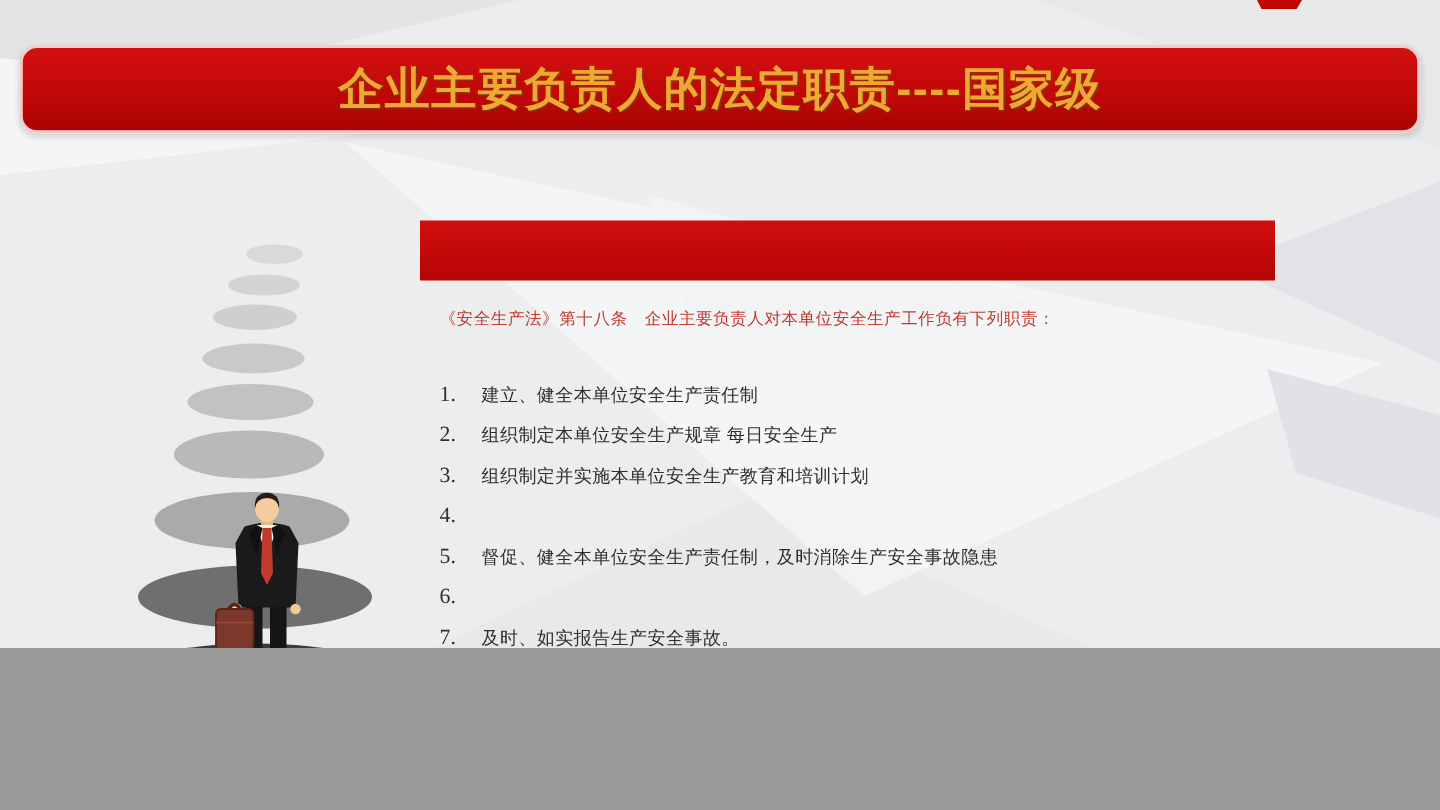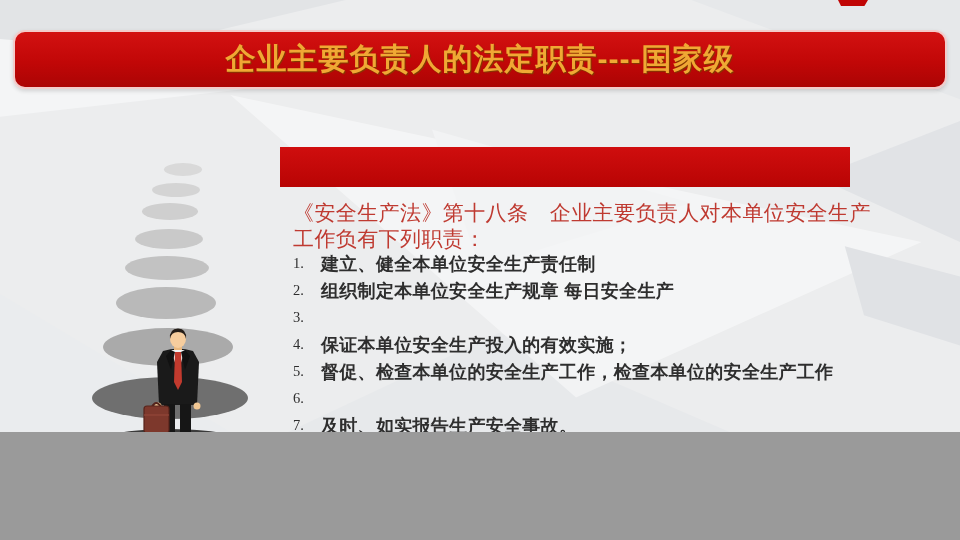--- a/index.html
+++ b/index.html
@@ -46,31 +46,31 @@
   .s9{left:77px;top:429px;width:186px;height:46px;background:#3b3b3b;}
   
   .man{position:absolute;left:141px;top:326px;width:72px;height:132px;}
   
   .bar{position:absolute;left:280px;width:570px;height:40px;
     background:linear-gradient(#d00e0e,#b80404);}
   .bar.top{top:147px;}
   .bar.bottom{top:443px;}
   .law-heading{
     position:absolute;left:293px;top:200px;width:580px;
-    font-size:21px;line-height:26px;color:#bf3a31;letter-spacing:0.4px;font-weight:500;
+    font-size:11px;line-height:26px;color:#bf3a31;letter-spacing:0.4px;font-weight:500;
   }
   .law-list{
     position:absolute;left:293px;top:250px;width:580px;margin:0;padding:0;list-style:none;
   }
   .law-list li{display:flex;height:27px;align-items:center;}
   .law-list .num{
     width:18px;margin-right:10px;font-family:"Liberation Serif",serif;
     font-size:14.5px;color:#2e2e2e;flex:none;
   }
-  .law-list .txt{font-size:18px;color:#2e2e2e;letter-spacing:0.3px;white-space:nowrap;font-weight:bold;}
+  .law-list .txt{font-size:12px;color:#2e2e2e;letter-spacing:0.3px;white-space:nowrap;}
   
   .watermark{position:absolute;left:731px;top:474px;display:flex;align-items:center;}
   .watermark .wicon{width:48px;height:42px;margin-right:6px;opacity:0.95;}
   .watermark .wtext{
     font-size:27px;font-weight:bold;letter-spacing:2px;
     color:rgba(255,255,255,0.8);
     -webkit-text-stroke:1px #c4c4c8;
     text-shadow:0 1px 2px rgba(130,130,136,0.55);
     white-space:nowrap;
   }
@@ -146,28 +146,28 @@
     <li>
       <span class="num">1.</span>
       <span class="txt">建立、健全本单位安全生产责任制</span>
     </li>
     <li>
       <span class="num">2.</span>
       <span class="txt">组织制定本单位安全生产规章 每日安全生产</span>
     </li>
     <li>
       <span class="num">3.</span>
+      <span class="txt">组织制定并实施本单位安全生产教育和培训计划</span>
     </li>
     <li>
       <span class="num">4.</span>
-      <span class="txt">保证本单位安全生产投入的有效实施；</span>
     </li>
     <li>
       <span class="num">5.</span>
-      <span class="txt">督促、检查本单位的安全生产工作，检查本单位的安全生产工作</span>
+      <span class="txt">督促、健全本单位安全生产责任制，及时消除生产安全事故隐患</span>
     </li>
     <li>
       <span class="num">6.</span>
     </li>
     <li>
       <span class="num">7.</span>
       <span class="txt">及时、如实报告生产安全事故。</span>
     </li>
   </ol>
 

